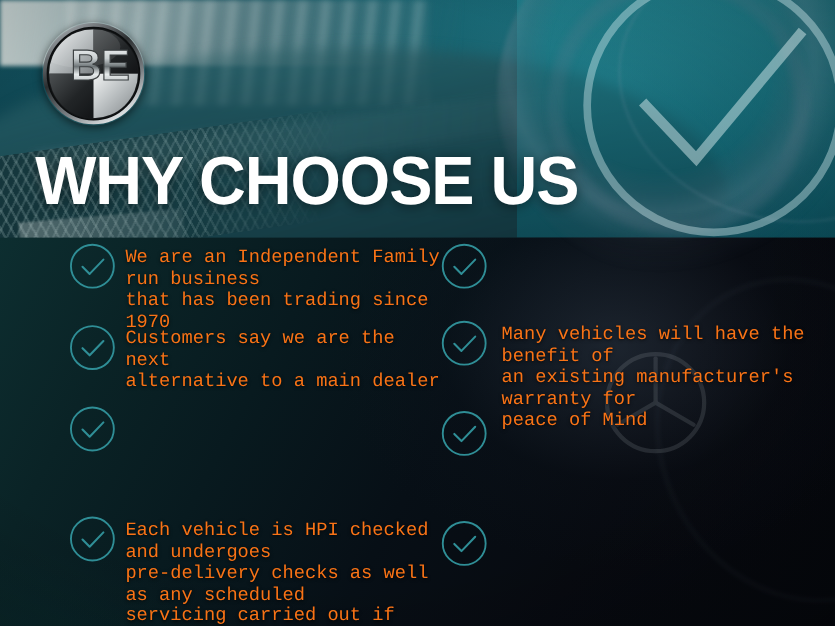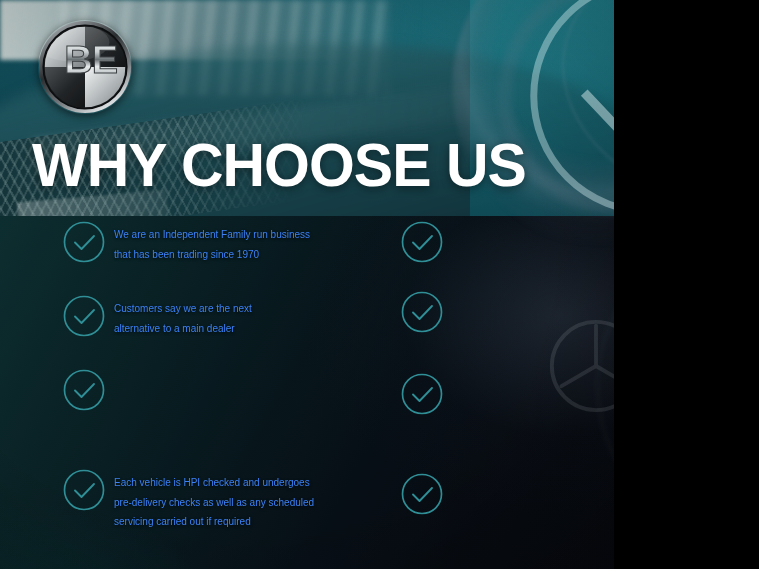--- a/index.html
+++ b/index.html
@@ -5,21 +5,21 @@
   * { margin:0; padding:0; box-sizing:border-box; }
   html,body { background:#000; }
   body {
     width:759px; height:569px;
     font-family:"Liberation Sans", sans-serif;
     overflow:hidden;
   }
 
   .slide {
     position:relative;
-    width:614px; height:569px;
+    width:759px; height:569px;
     overflow:hidden;
     background:#0a1016;
   }
 
   
   .bg-layer { position:absolute; inset:0; }
 
   
   .bg-top {
     position:absolute; left:0; top:0; width:759px; height:216px;
@@ -150,24 +150,24 @@
 
   
   .col { position:absolute; width:340px; }
   .col-left  { left:62px;  top:220px; }
   .col-right { left:400px; top:220px; }
 
   .bullet { position:absolute; display:flex; align-items:flex-start; }
   .bullet .chk { flex:0 0 auto; width:44px; height:44px; margin-right:8px; }
   .bullet .txt {
     padding-top:5px;
-    font-size:10px;
+    font-size:17px;
     line-height:19.5px;
-    color:#3b82f6;
-    font-family:Liberation Sans, sans-serif;
+    color:#f97316;
+    font-family:Liberation Mono, monospace;
     text-shadow:0 1px 3px rgba(0,0,0,.75);
     white-space:pre-line;
   }
   .col-right .bullet .chk { margin-right:12px; }
 </style>
 </head>
 <body>
 
 <div class="slide">
 
@@ -294,20 +294,23 @@
         <circle cx="22" cy="22" r="19.5" fill="none" stroke="#2f8e96" stroke-width="1.7"></circle>
         <polyline points="13,22.5 19.5,29 32,16" fill="none" stroke="#2f8e96" stroke-width="1.9" stroke-linecap="round" stroke-linejoin="round"></polyline>
       </svg>
     </div>
 
     <div class="bullet" style="top:70px">
       <svg class="chk" viewBox="0 0 44 44">
         <circle cx="22" cy="22" r="19.5" fill="none" stroke="#2f8e96" stroke-width="1.7"></circle>
         <polyline points="13,22.5 19.5,29 32,16" fill="none" stroke="#2f8e96" stroke-width="1.9" stroke-linecap="round" stroke-linejoin="round"></polyline>
       </svg>
+      <div class="txt">Many vehicles will have the benefit of
+an existing manufacturer's warranty for
+peace of Mind</div>
     </div>
 
     <div class="bullet" style="top:152px">
       <svg class="chk" viewBox="0 0 44 44">
         <circle cx="22" cy="22" r="19.5" fill="none" stroke="#2f8e96" stroke-width="1.7"></circle>
         <polyline points="13,22.5 19.5,29 32,16" fill="none" stroke="#2f8e96" stroke-width="1.9" stroke-linecap="round" stroke-linejoin="round"></polyline>
       </svg>
     </div>
 
     <div class="bullet" style="top:252px">

